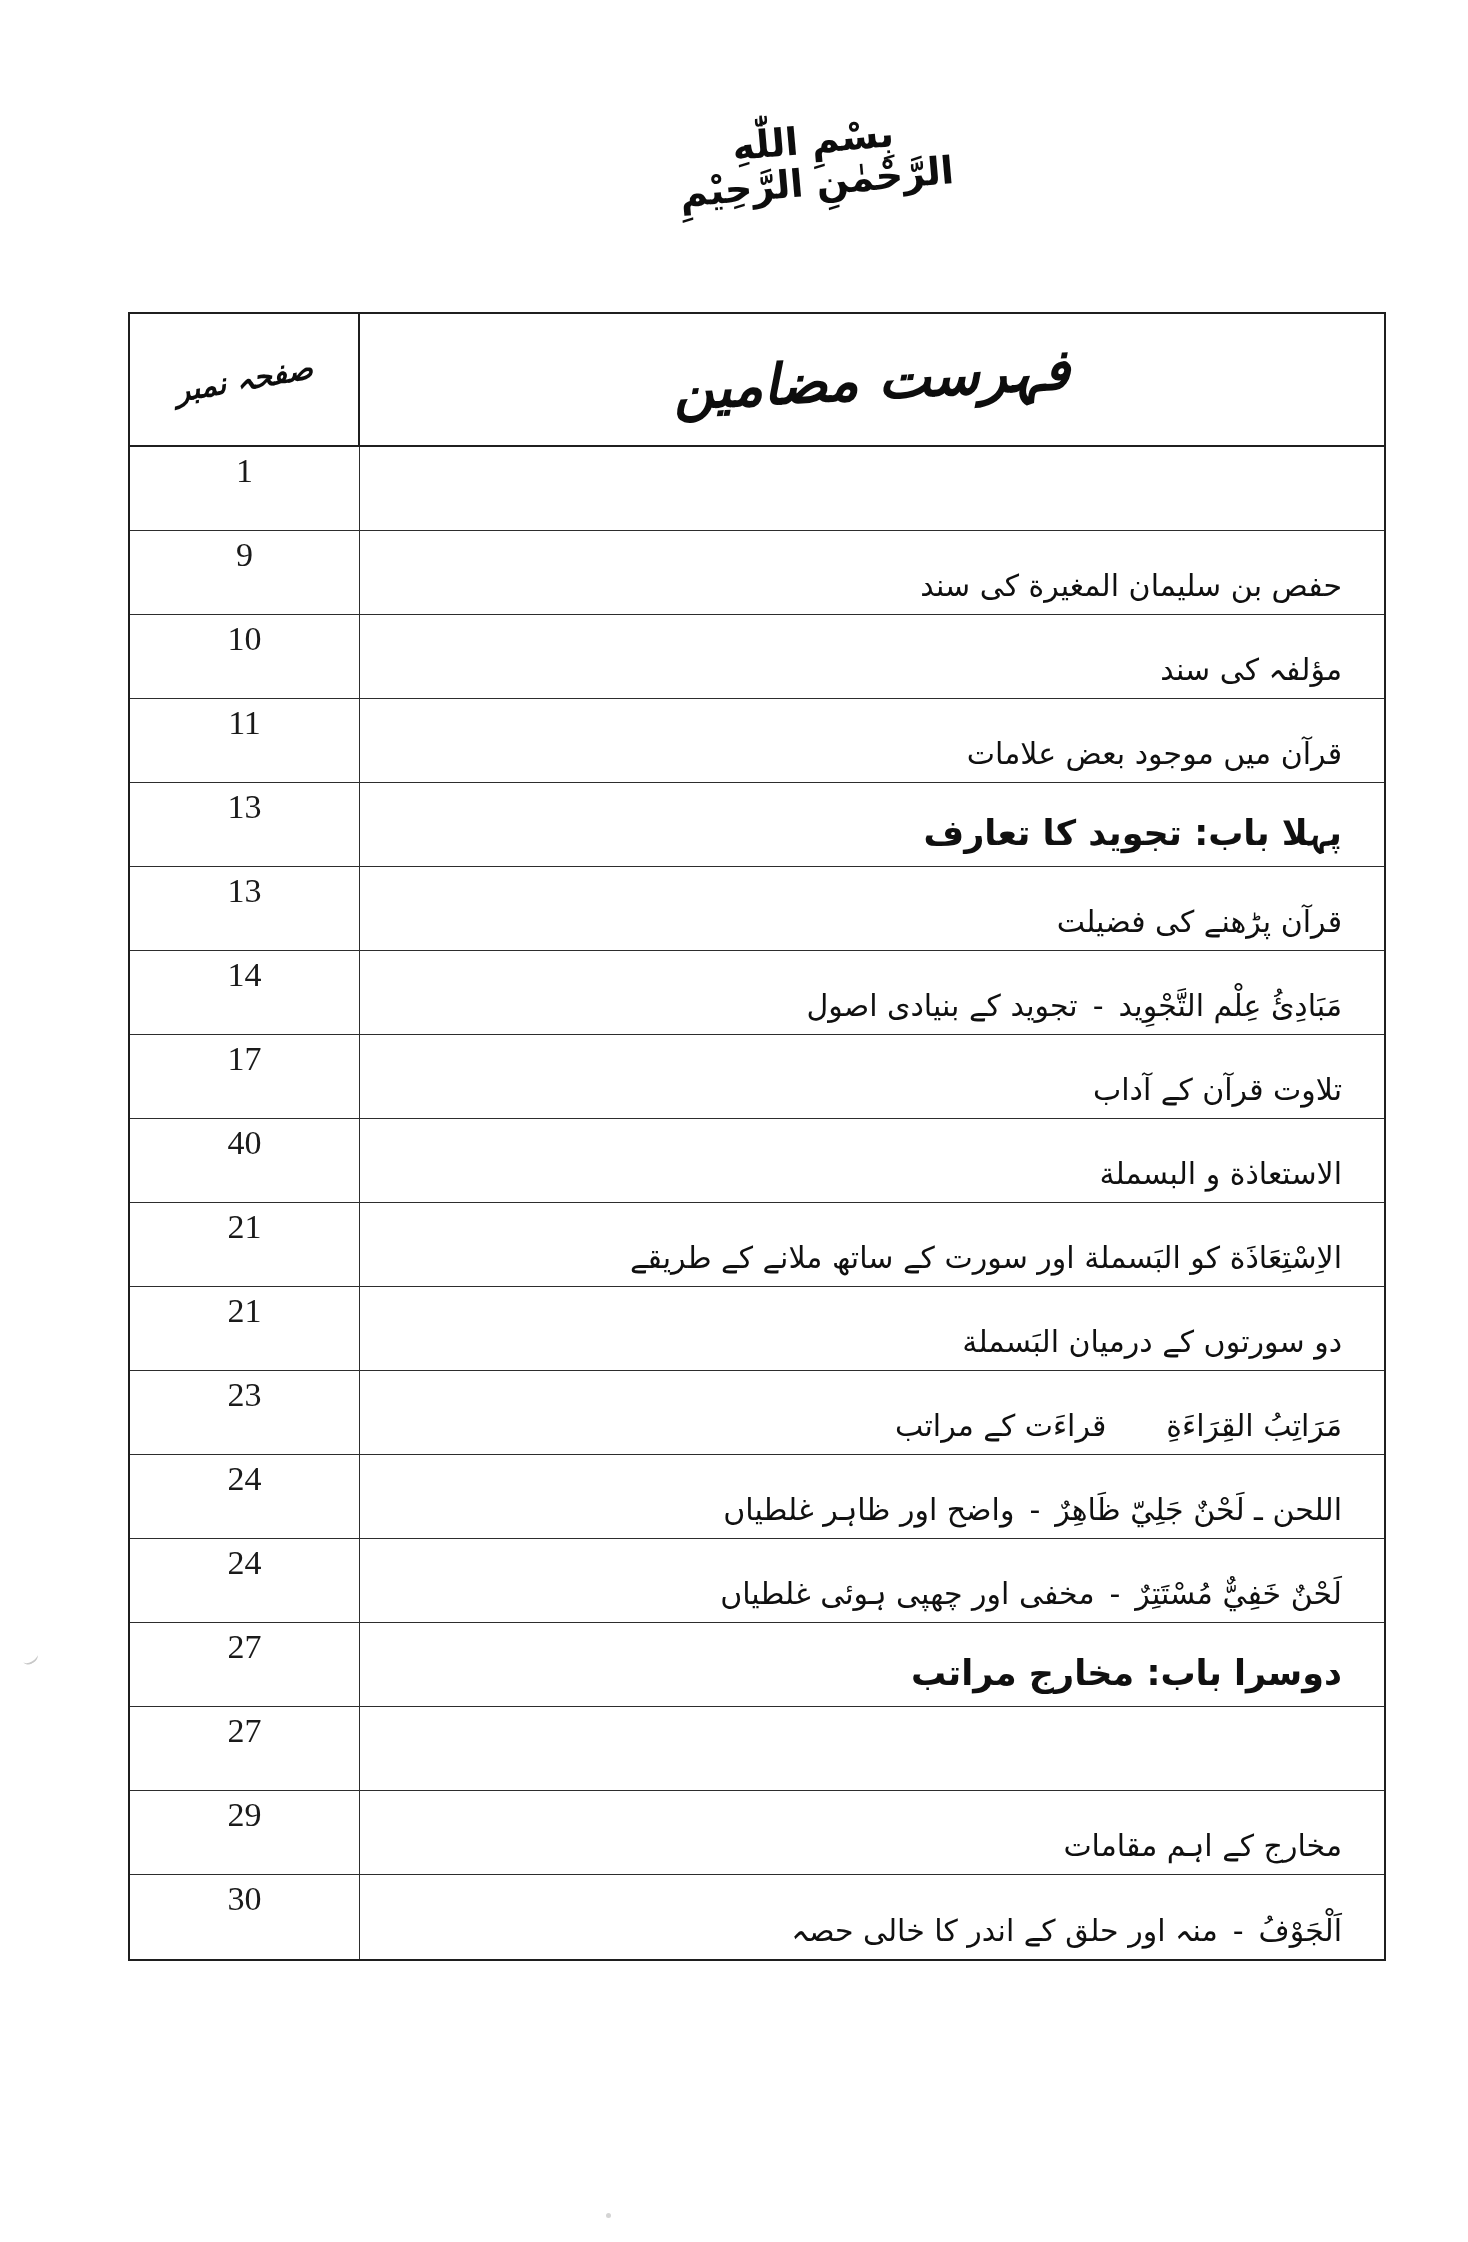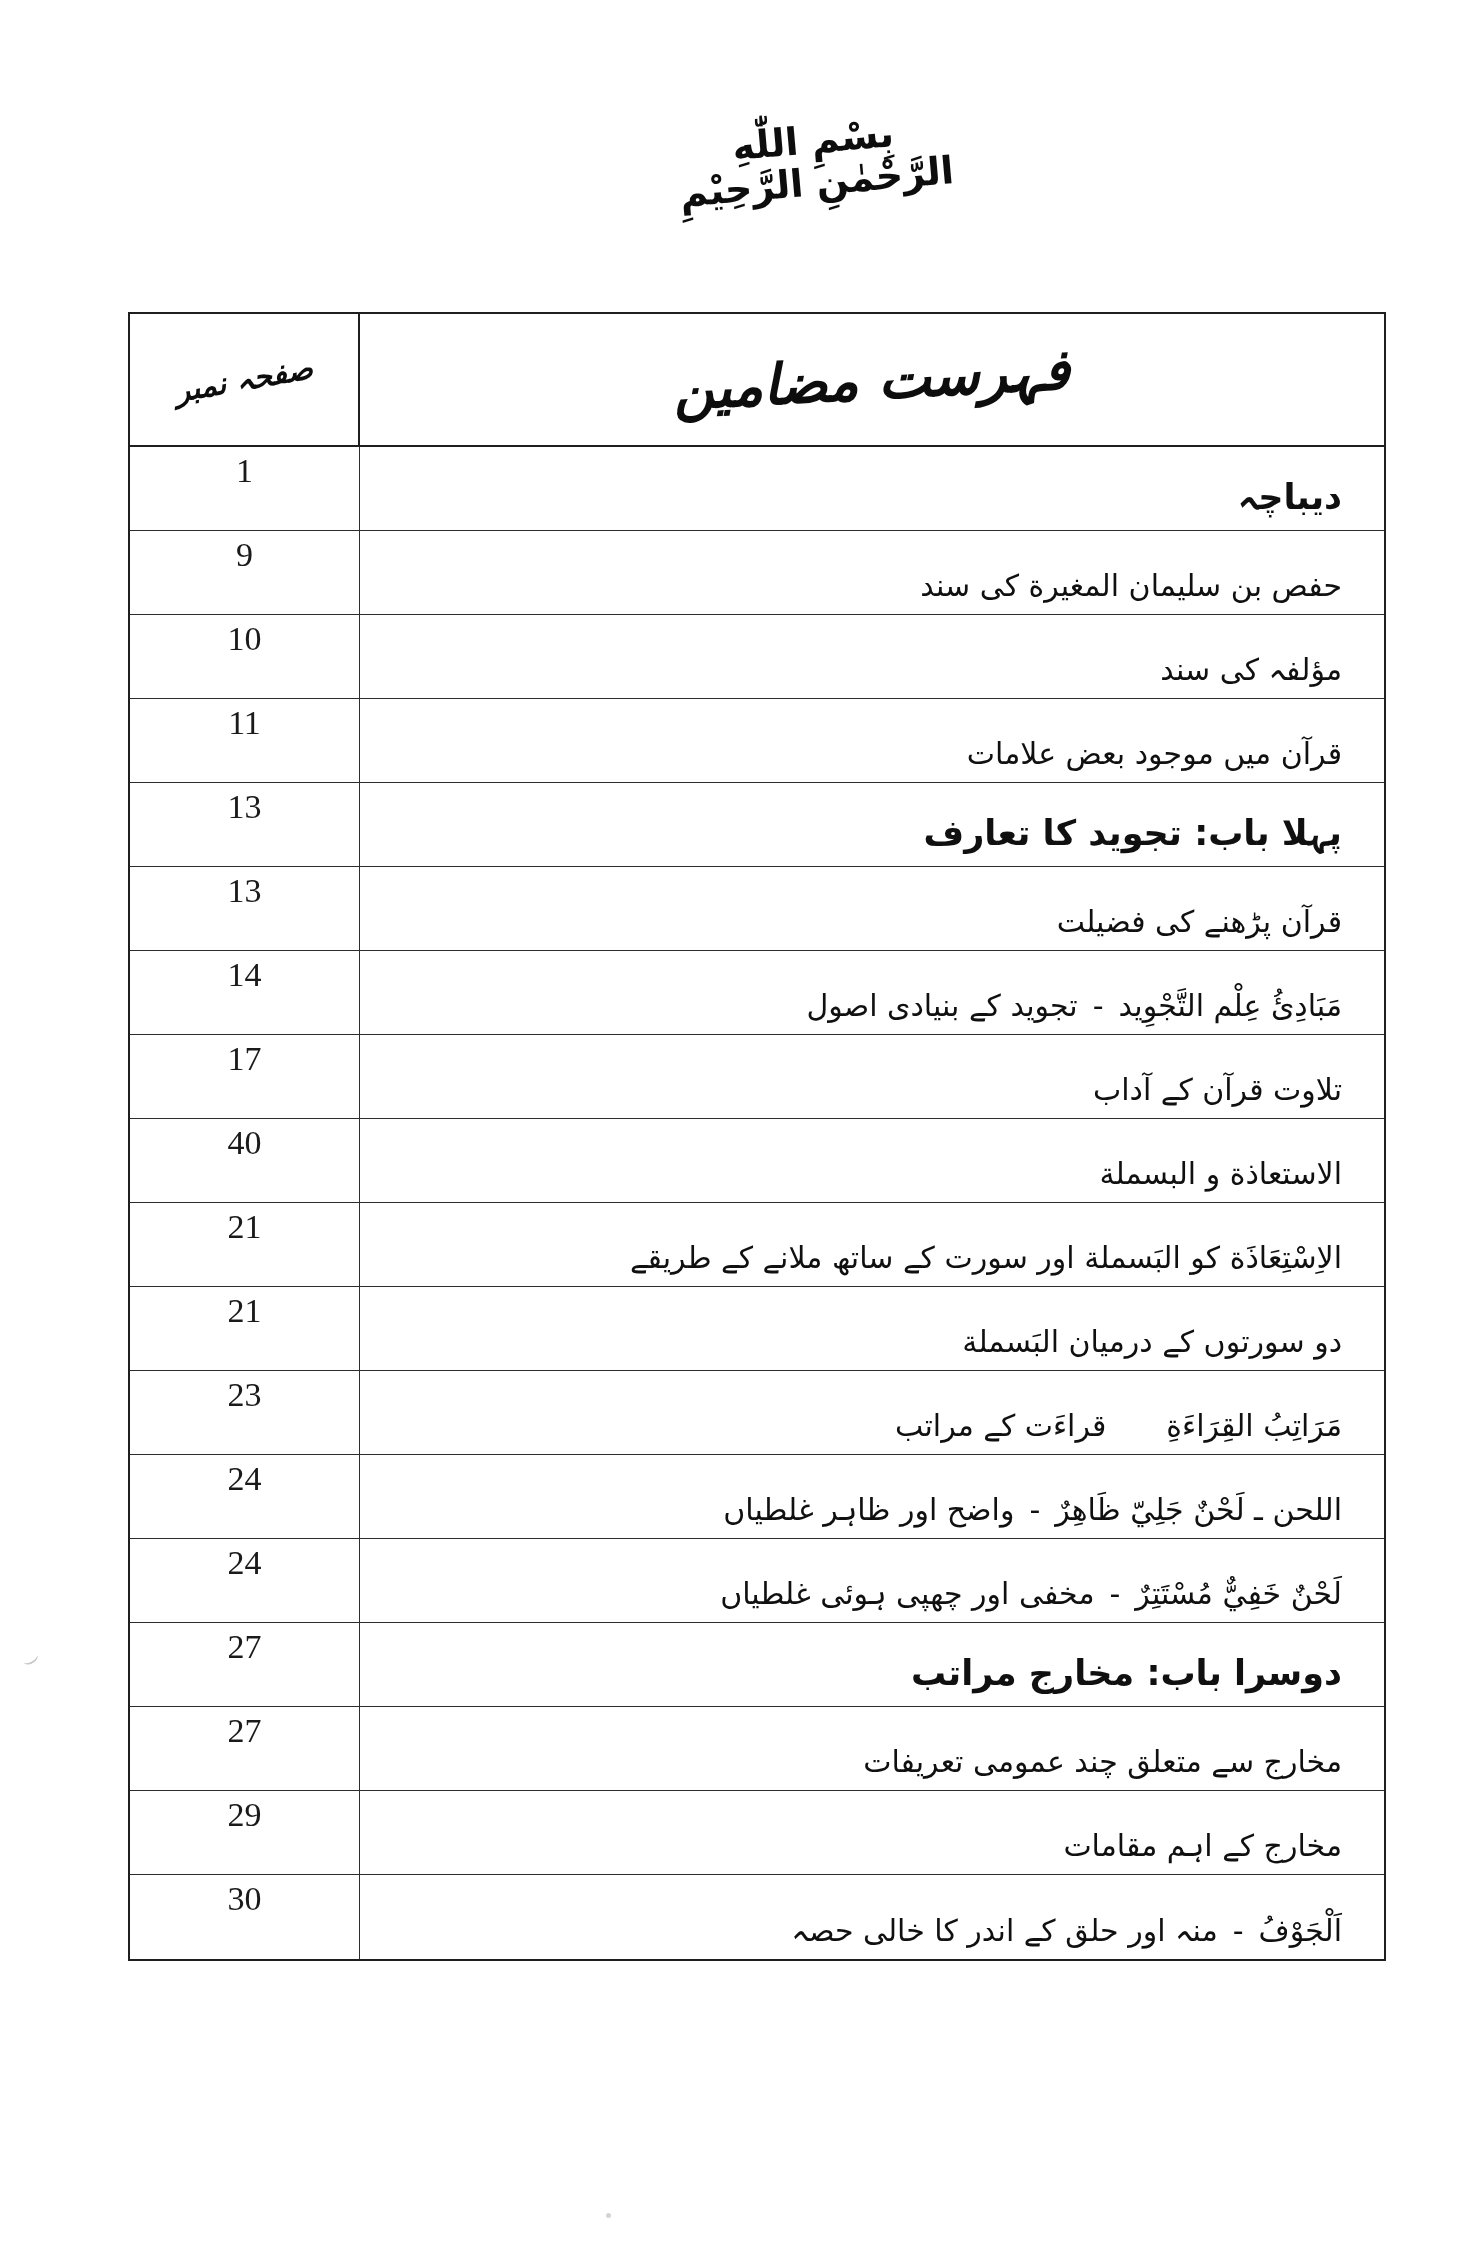--- a/index.html
+++ b/index.html
@@ -153,23 +153,20 @@
       <div class="cell-title">
         <span class="toc-title">فہرست مضامین</span>
       </div>
     </div>
 
     <div id="toc-body">
       <div class="toc-row heading">
         <div class="cell-page">
           <span class="page-num">1</span>
         </div>
-        <div class="cell-title">
-          <span class="title-text">دیباچہ</span>
-        </div>
       </div>
 
       <div class="toc-row">
         <div class="cell-page">
           <span class="page-num">9</span>
         </div>
         <div class="cell-title">
           <span class="title-text">حفص بن سلیمان المغیرة کی سند</span>
         </div>
       </div>
@@ -288,23 +285,20 @@
           <span class="page-num">27</span>
         </div>
         <div class="cell-title">
           <span class="title-text">دوسرا باب: مخارج مراتب</span>
         </div>
       </div>
 
       <div class="toc-row">
         <div class="cell-page">
           <span class="page-num">27</span>
-        </div>
-        <div class="cell-title">
-          <span class="title-text">مخارج سے متعلق چند عمومی تعریفات</span>
         </div>
       </div>
 
       <div class="toc-row">
         <div class="cell-page">
           <span class="page-num">29</span>
         </div>
         <div class="cell-title">
           <span class="title-text">مخارج کے اہم مقامات</span>
         </div>

